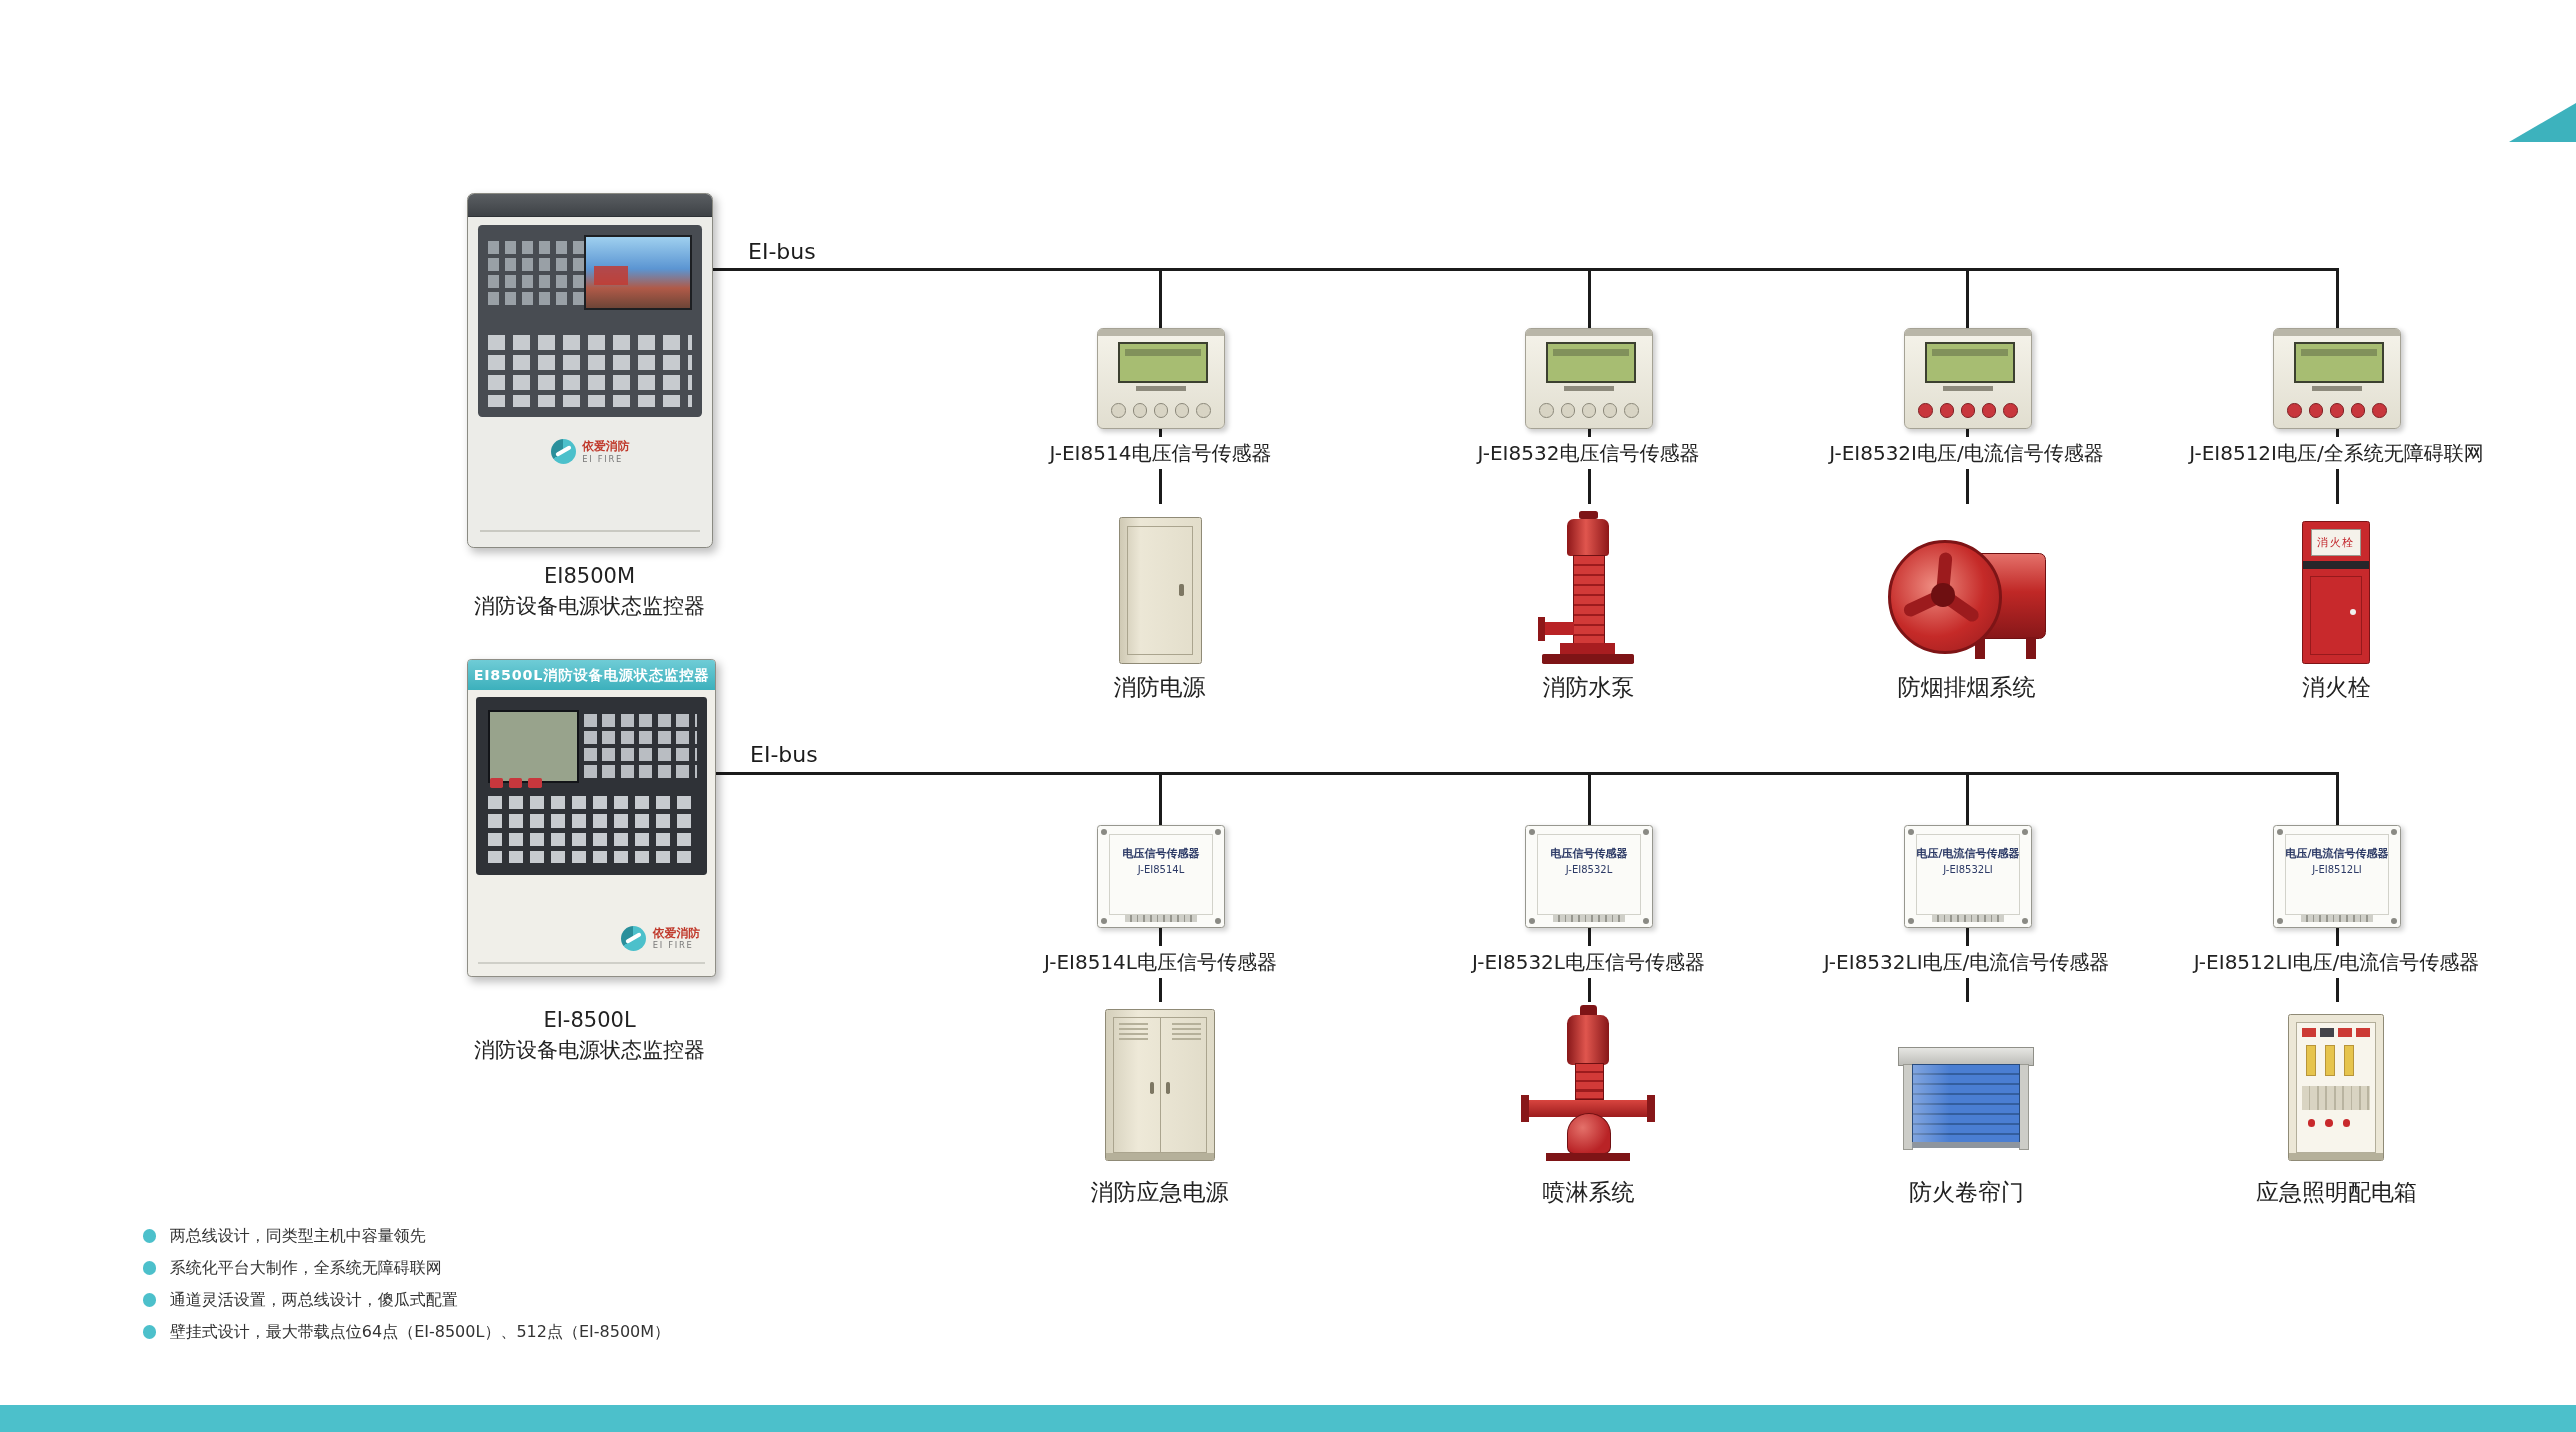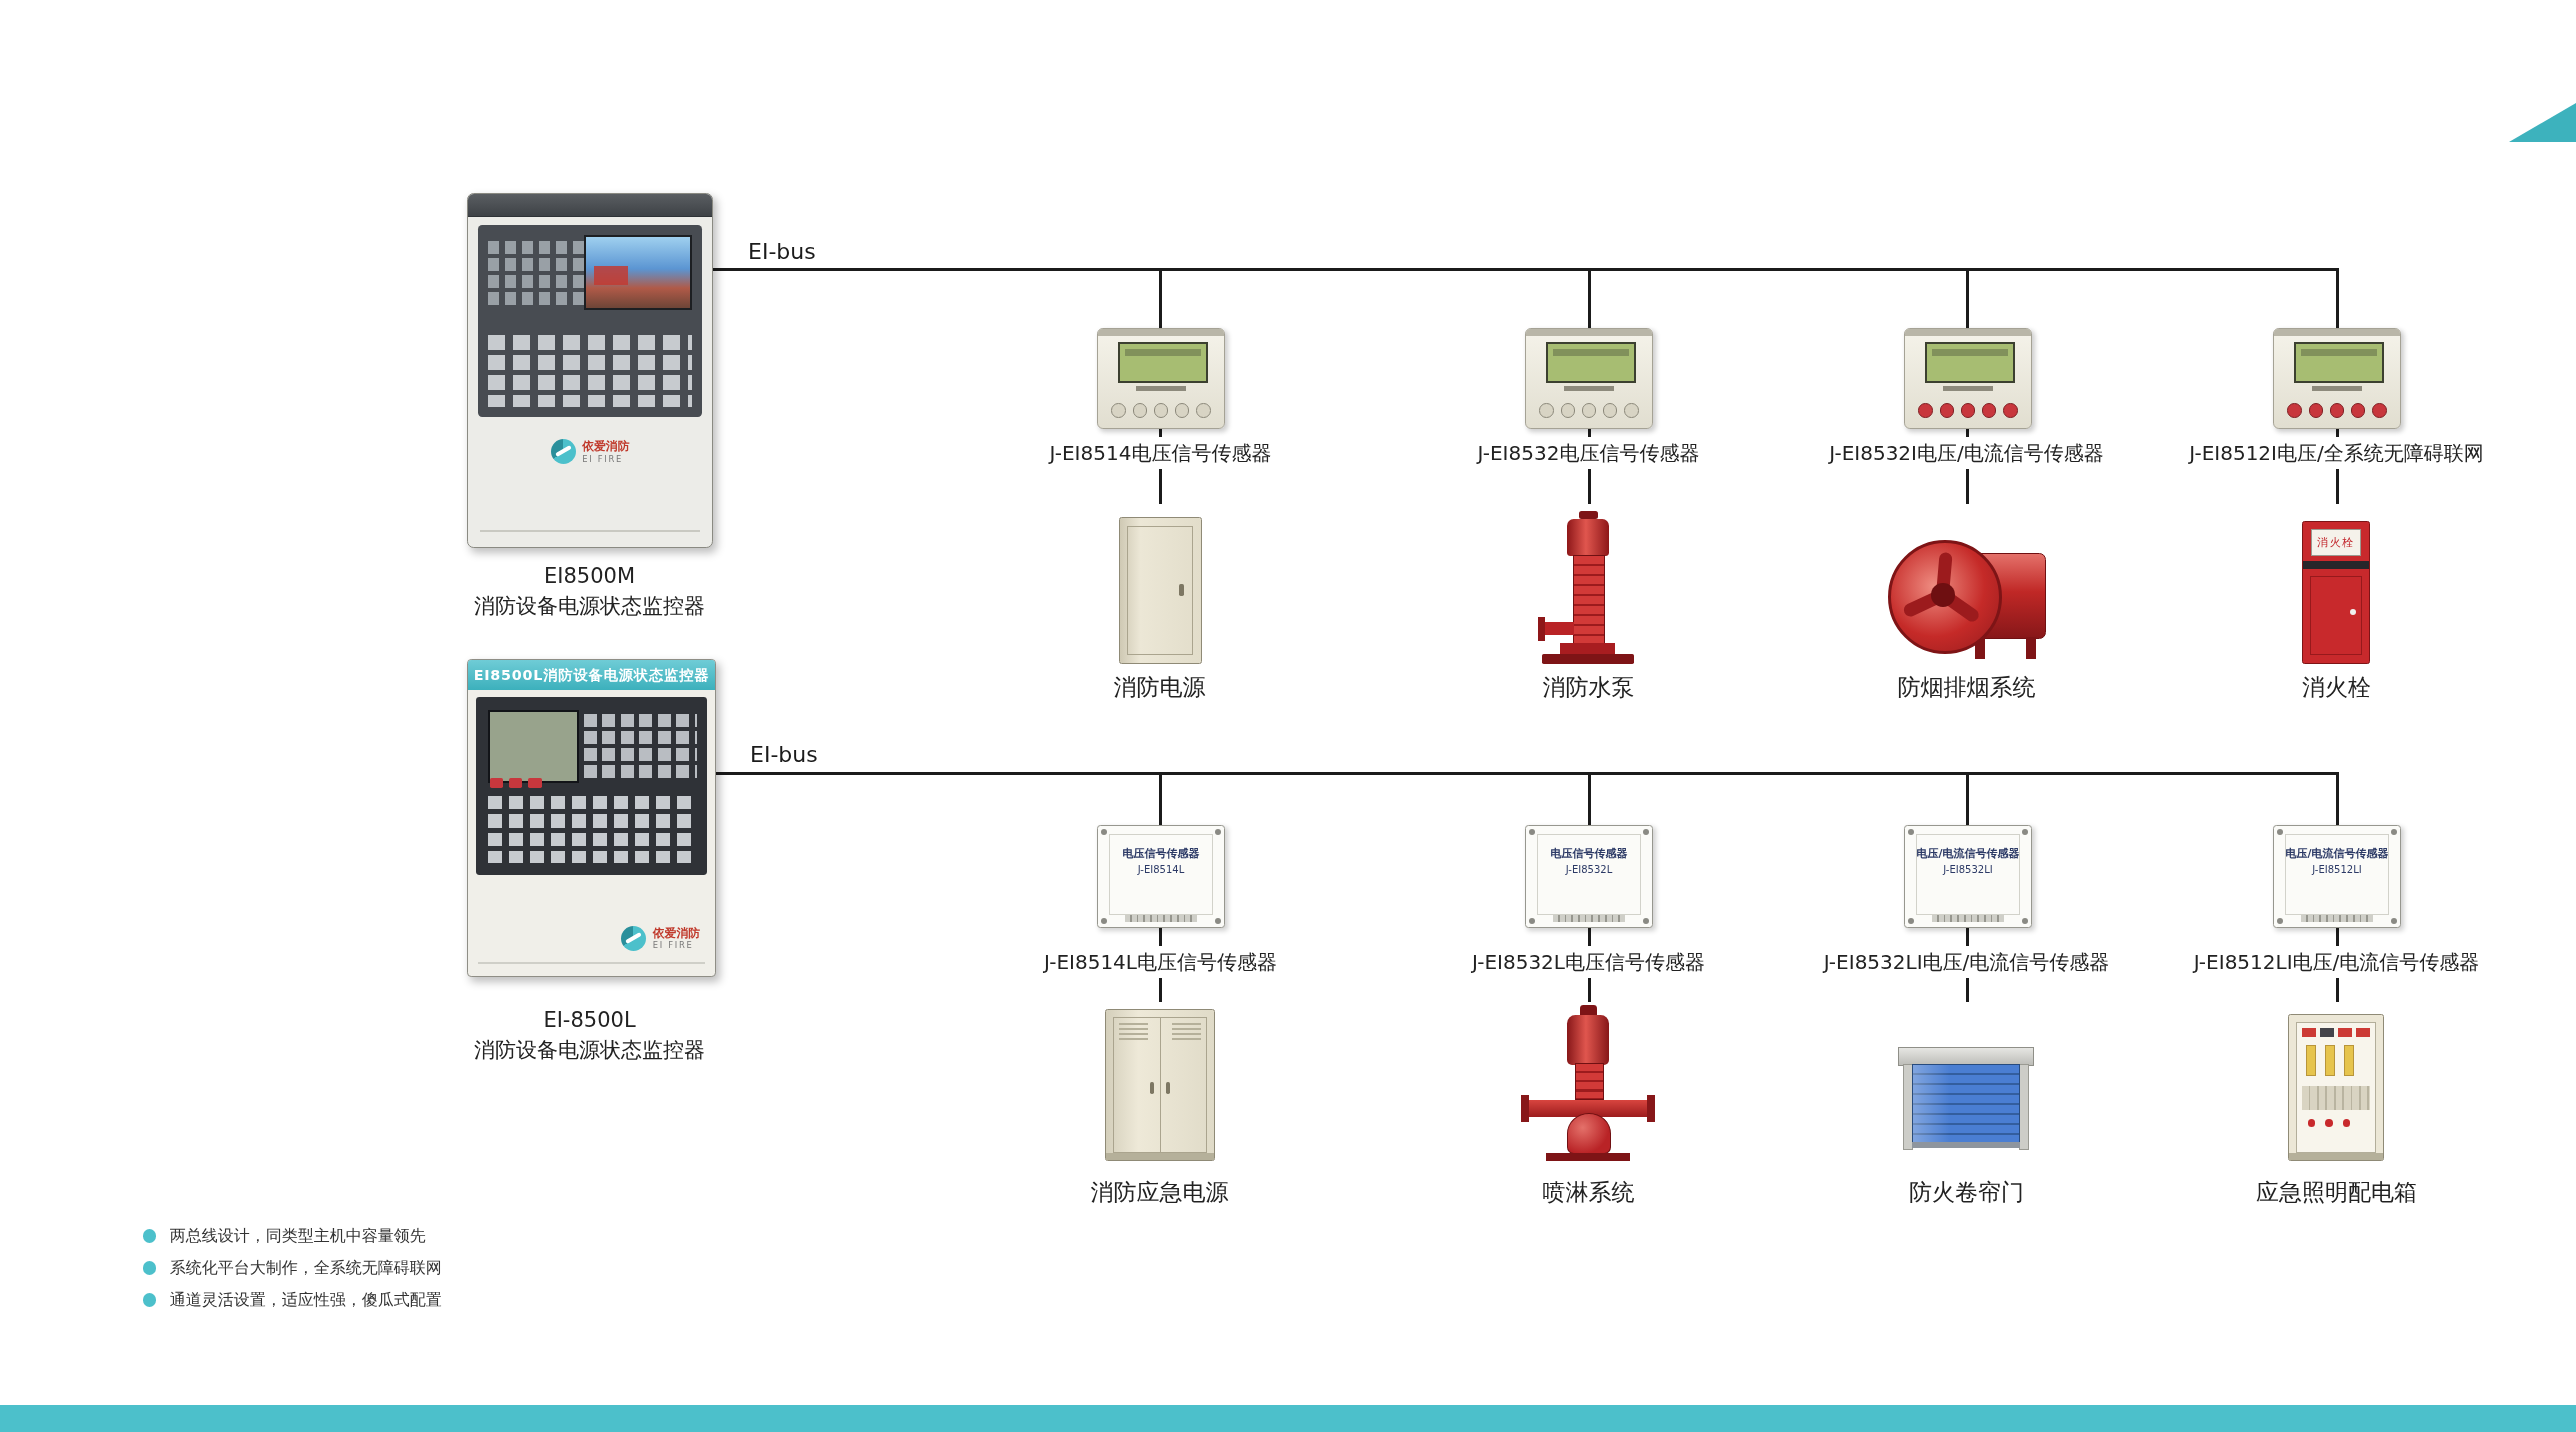--- a/index.html
+++ b/index.html
@@ -476,20 +476,24 @@
     <div class="feat">
       <span class="dot"></span>
       <span class="txt">两总线设计，同类型主机中容量领先</span>
     </div>
     <div class="feat">
       <span class="dot"></span>
       <span class="txt">系统化平台大制作，全系统无障碍联网</span>
     </div>
     <div class="feat">
       <span class="dot"></span>
-      <span class="txt">通道灵活设置，适应性强，傻瓜式配置</span>
+      <span class="txt">通道灵活设置，两总线设计，傻瓜式配置</span>
+    </div>
+    <div class="feat">
+      <span class="dot"></span>
+      <span class="txt">壁挂式设计，最大带载点位64点（EI-8500L）、512点（EI-8500M）</span>
     </div>
   </div>
 
   <div class="footer"></div>
 
 </div>
 
 
 </body></html>

